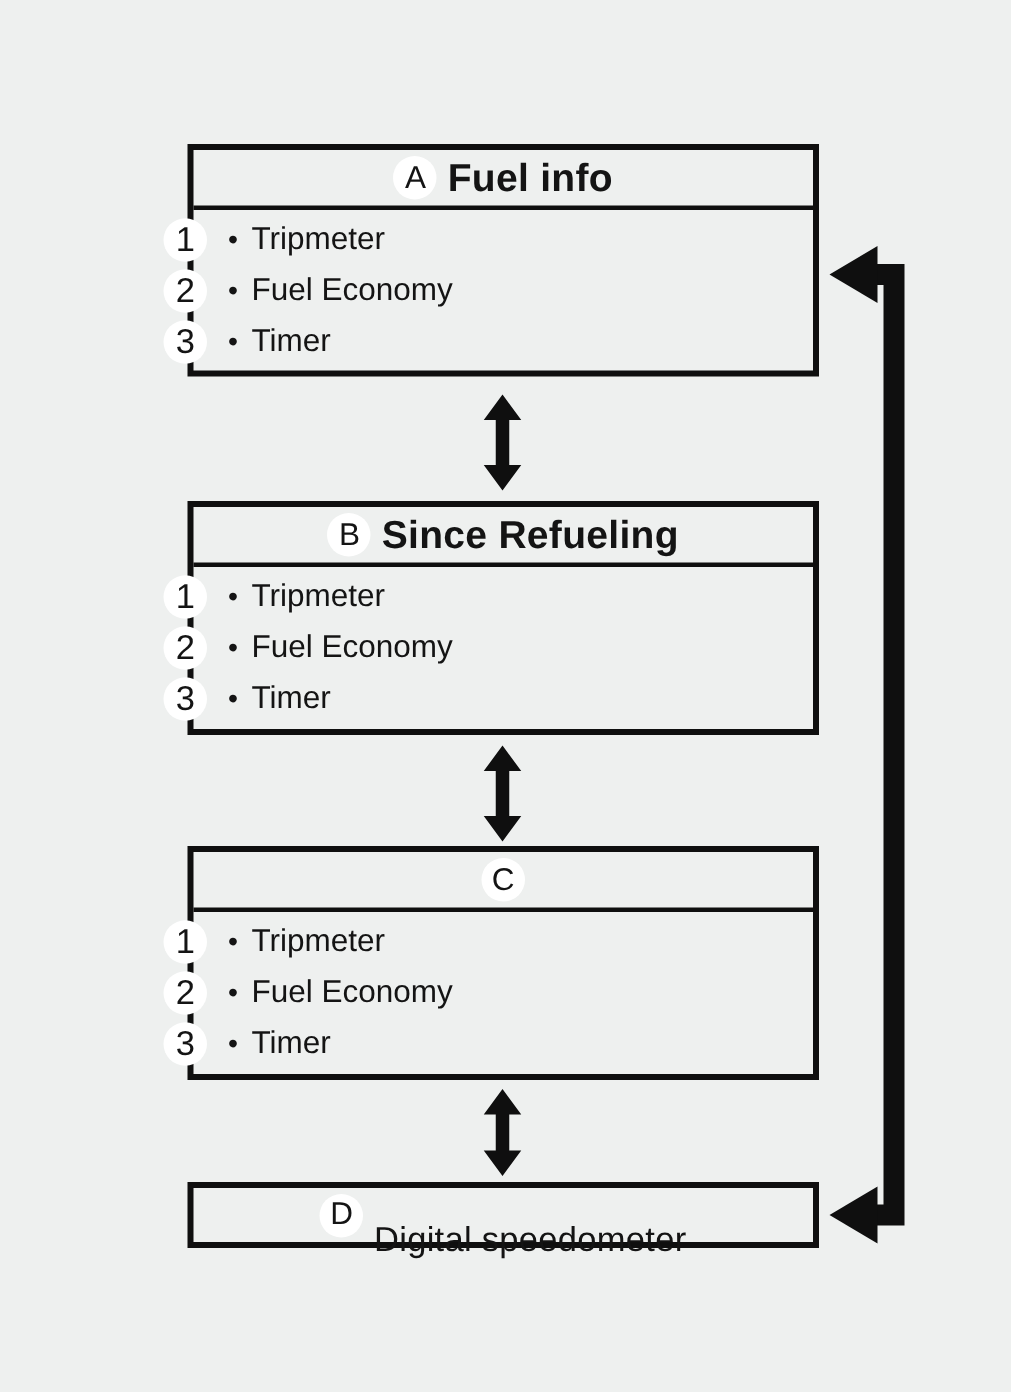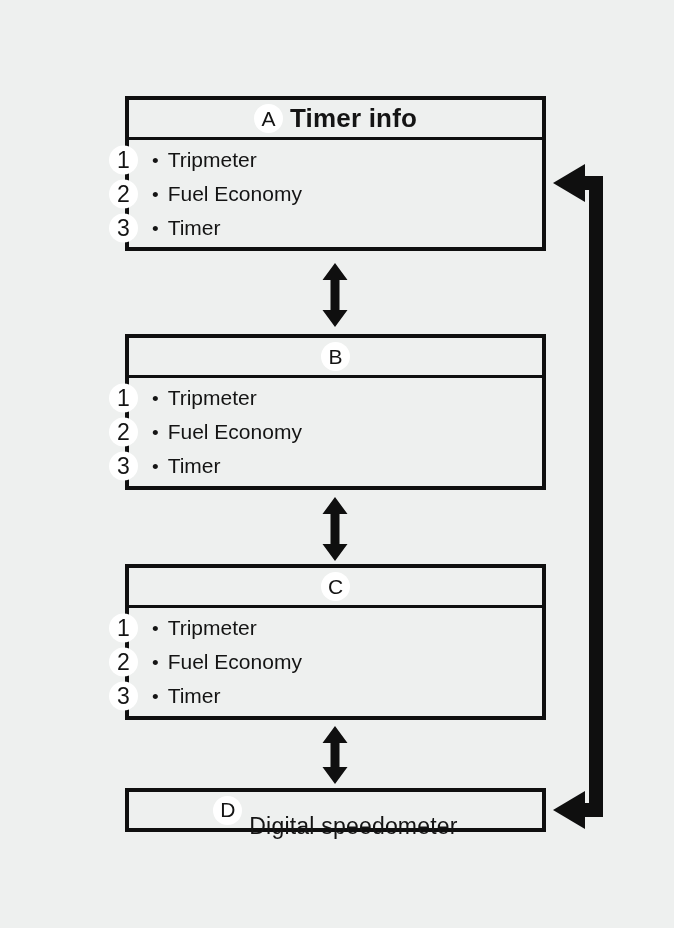--- a/index.html
+++ b/index.html
@@ -118,21 +118,21 @@
     <path fill="#0f0f0f" d="M335 726 L347.5 743 L339.5 743 L339.5 767 L347.5 767 L335 784 L322.5 767 L330.5 767 L330.5 743 L322.5 743 Z"></path>
 
     <path fill="none" stroke="#0f0f0f" stroke-width="14" d="M583 183 L596 183 L596 810 L583 810"></path>
     <polygon fill="#0f0f0f" points="553,183 585,164 585,202"></polygon>
     <polygon fill="#0f0f0f" points="553,810 585,791 585,829"></polygon>
   </svg>
 
   <section class="panel panel-a">
     <header class="panel-title">
       <span class="letter-badge">A</span>
-      <span class="title-text">Timer info</span>
+      <span class="title-text">Fuel info</span>
     </header>
     <ul class="items">
       <li class="item">
         <span class="num-badge">1</span>
         <span class="bullet">•</span>
         <span class="item-label">Tripmeter</span>
       </li>
       <li class="item">
         <span class="num-badge">2</span>
         <span class="bullet">•</span>
@@ -142,20 +142,21 @@
         <span class="num-badge">3</span>
         <span class="bullet">•</span>
         <span class="item-label">Timer</span>
       </li>
     </ul>
   </section>
 
   <section class="panel panel-b">
     <header class="panel-title">
       <span class="letter-badge">B</span>
+      <span class="title-text">Since Refueling</span>
     </header>
     <ul class="items">
       <li class="item">
         <span class="num-badge">1</span>
         <span class="bullet">•</span>
         <span class="item-label">Tripmeter</span>
       </li>
       <li class="item">
         <span class="num-badge">2</span>
         <span class="bullet">•</span>

